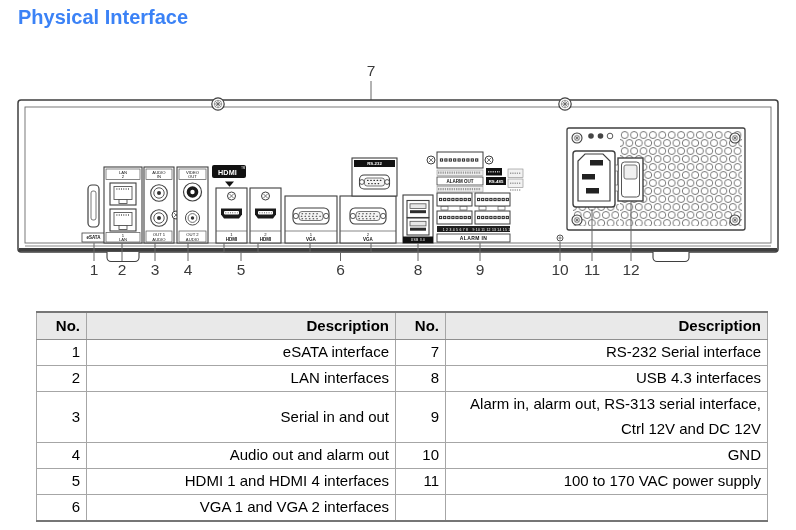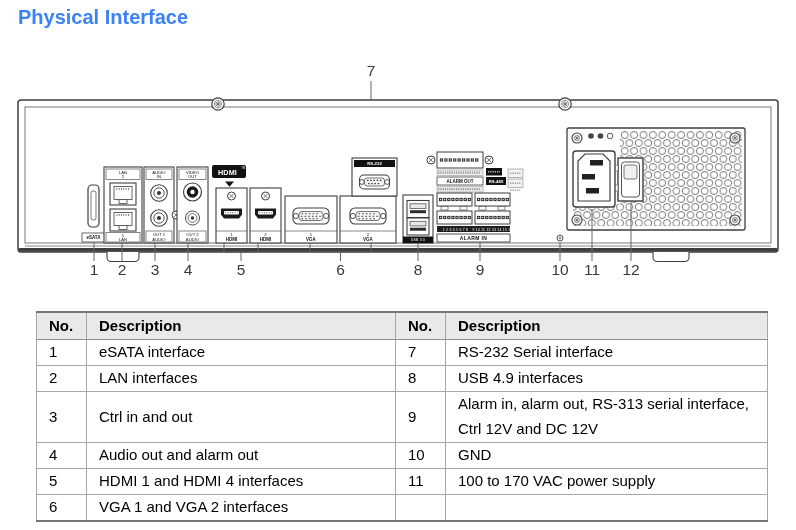--- a/index.html
+++ b/index.html
@@ -19,22 +19,22 @@
   .t3w{font-size:3.4px;fill:#fff;text-anchor:middle;letter-spacing:0.25px;}
   .t5b{font-size:5px;font-weight:bold;fill:#111;text-anchor:middle;letter-spacing:0.4px;}
   .logo{font-size:7.2px;font-weight:bold;fill:#fff;text-anchor:middle;letter-spacing:0.2px;}
   .tm{font-size:2.6px;fill:#fff;text-anchor:middle;}
   .callout{font-size:15.5px;fill:#3a3a3a;text-anchor:middle;}
   .desc-table{
     position:absolute;left:36px;top:311px;width:731px;
     border-collapse:collapse;table-layout:fixed;font-size:15px;color:#000;
   }
   .desc-table th,.desc-table td{
-    border:1px solid #a6a6a6;text-align:left;vertical-align:middle;
-    padding:0 12px;height:25px;line-height:1.65;
+    border:1px solid #a6a6a6;text-align:right;vertical-align:middle;
+    padding:0 6px;height:25px;line-height:1.65;
   }
   .desc-table thead th{
     background:#e9e9e9;font-weight:bold;height:26px;
     border-top:2px solid #767676;border-bottom:1px solid #8f8f8f;
   }
   .desc-table tbody tr:last-child td{border-bottom:2px solid #767676;}
   .desc-table tr.tall td{height:50px;}
 </style>
 </head>
 <body>
@@ -367,25 +367,25 @@
     <tr>
       <td>1</td>
       <td>eSATA interface</td>
       <td>7</td>
       <td>RS-232 Serial interface</td>
     </tr>
     <tr>
       <td>2</td>
       <td>LAN interfaces</td>
       <td>8</td>
-      <td>USB 4.9 interfaces</td>
+      <td>USB 4.3 interfaces</td>
     </tr>
     <tr class="tall">
       <td>3</td>
-      <td>Ctrl in and out</td>
+      <td>Serial in and out</td>
       <td>9</td>
       <td>Alarm in, alarm out, RS-313 serial interface, Ctrl 12V and DC 12V</td>
     </tr>
     <tr>
       <td>4</td>
       <td>Audio out and alarm out</td>
       <td>10</td>
       <td>GND</td>
     </tr>
     <tr>

